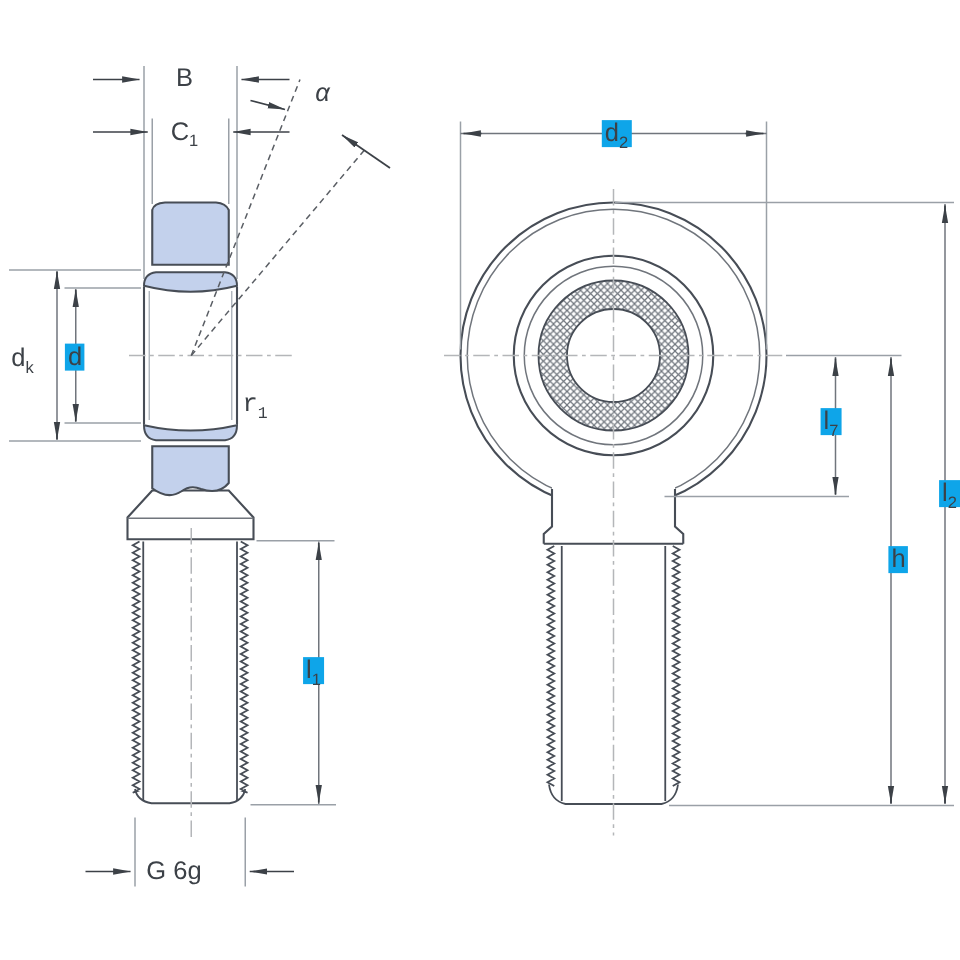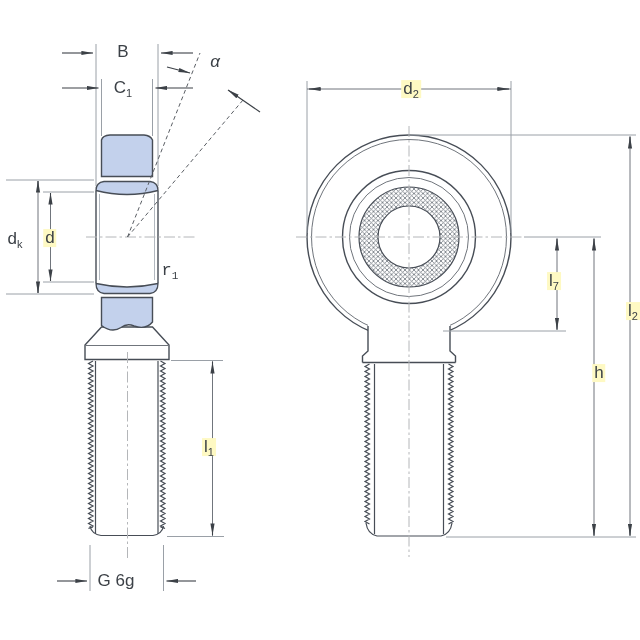--- a/index.html
+++ b/index.html
@@ -1,20 +1,20 @@
 <!DOCTYPE html>
 <html><head>
 <meta charset="utf-8">
 <style>
   html,body{margin:0;padding:0;background:#fff;}
   #canvas{position:relative;width:640px;height:640px;background:#ffffff;overflow:hidden;
           font-family:"Liberation Sans", sans-serif;}
   #canvas svg{position:absolute;left:0;top:0;}
   .dim-label{position:absolute;transform:translate(-50%,-50%);font-size:17px;color:#3c4147;
-             background:#fef9c3;padding:0 2px;line-height:1.05;white-space:nowrap;}
+             background:#0ea5e9;padding:0 2px;line-height:1.05;white-space:nowrap;}
   .dim-label sub{font-size:11px;line-height:0;}
   .nobg{background:transparent;}
 </style>
 </head>
 <body>
 
 <div id="canvas">
 
 <svg width="640" height="640" viewBox="0 0 640 640">
   <defs>
@@ -166,17 +166,17 @@
 
 <span class="dim-label nobg" style="left:123px;top:52px;"><span>B</span></span>
 <span class="dim-label nobg" style="left:123px;top:88px;text-align:right;"><span>C</span><sub>1</sub></span>
 <span class="dim-label nobg" style="left:215px;top:62px;font-style:italic;"><span>α</span></span>
 <span class="dim-label" style="left:411px;top:89px;"><span>d</span><sub>2</sub></span>
 <span class="dim-label nobg" style="left:15px;top:239px;"><span>d</span><sub>k</sub></span>
 <span class="dim-label" style="left:50px;top:238px;"><span>d</span></span>
 <span class="dim-label nobg" style="left:170px;top:271px;font-family:Liberation Mono, monospace;"><span>r</span><sub>1</sub></span>
 <span class="dim-label" style="left:554px;top:281px;"><span>l</span><sub>7</sub></span>
 <span class="dim-label" style="left:599px;top:373px;"><span>h</span></span>
-<span class="dim-label" style="left:633px;top:311px;"><span>l</span><sub>2</sub></span>
+<span class="dim-label" style="left:633px;top:329px;"><span>l</span><sub>2</sub></span>
 <span class="dim-label" style="left:209px;top:447px;text-align:right;"><span>l</span><sub>1</sub></span>
 <span class="dim-label nobg" style="left:116px;top:581px;"><span>G 6g</span></span>
 
 </div>
 
 </body></html>

